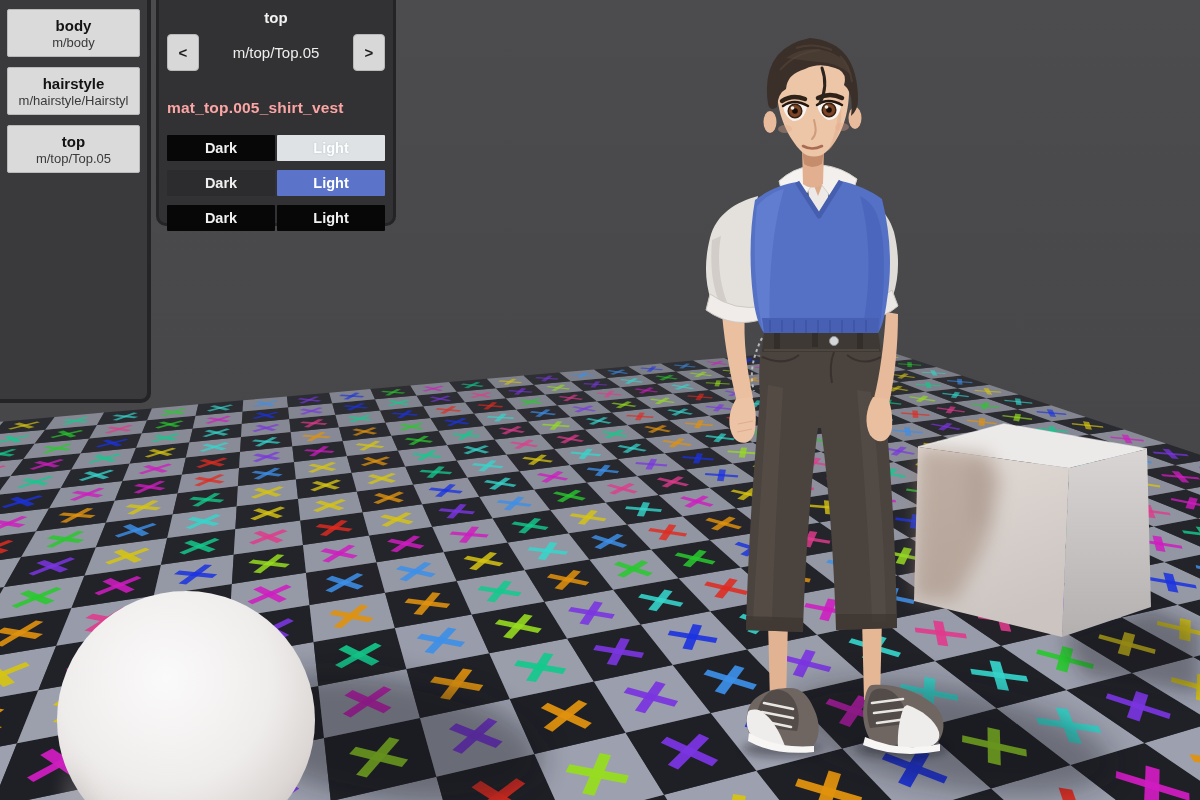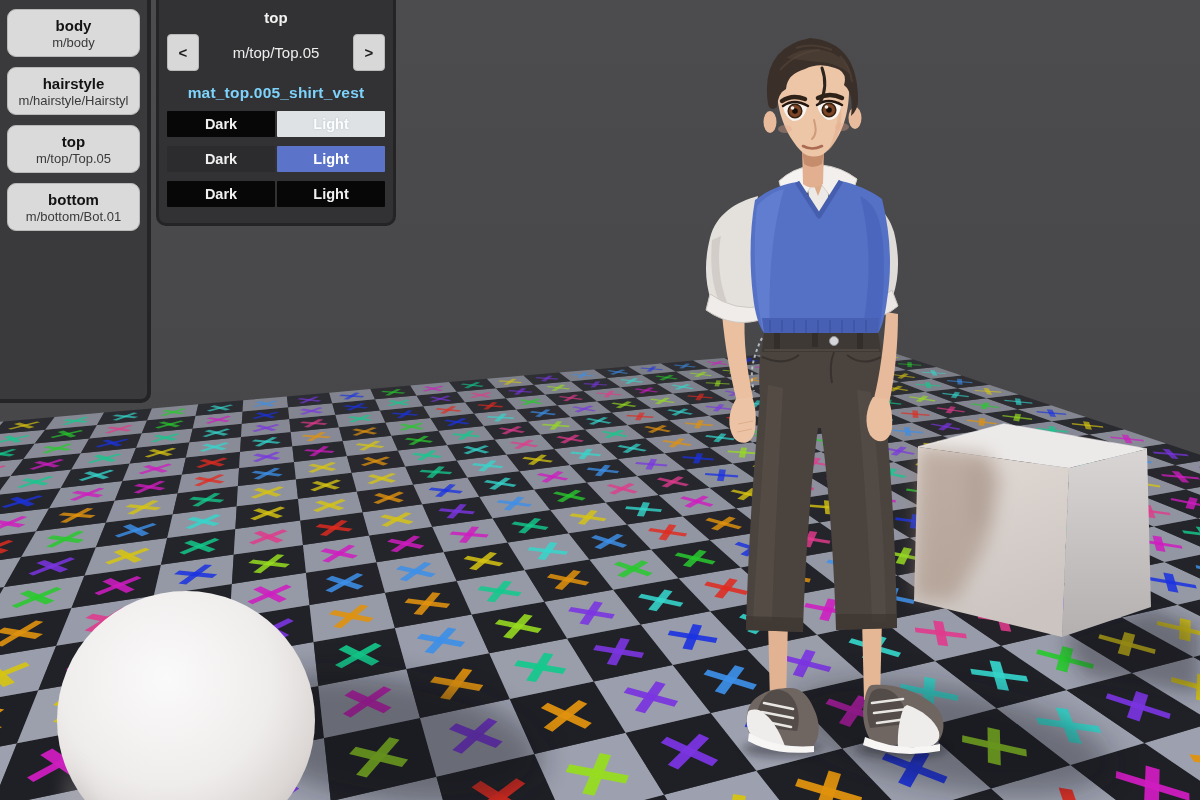--- a/index.html
+++ b/index.html
@@ -5,36 +5,36 @@
   html,body{margin:0;padding:0;background:#2a2a2a}
   #app{position:relative;width:1200px;height:800px;overflow:hidden;
        background:linear-gradient(#4c4c4e,#434346);
        font-family:"Liberation Sans",sans-serif;-webkit-font-smoothing:antialiased}
   svg.layer{position:absolute;left:0;top:0;display:block}
 
   
   .sidebar{position:absolute;left:0;top:0;width:151px;height:403px;box-sizing:border-box;
            background:#3a3a3c;border-right:4px solid #242427;border-bottom:4px solid #242427;
            border-radius:0 0 10px 0;padding:9px 7px;display:flex;flex-direction:column;gap:10px;z-index:5}
-  .side-btn{background:#dadada;border:1px solid #b9b9b9;border-radius:9px;flex:0 0 46px;
+  .side-btn{background:#dadada;border:1px solid #b9b9b9;border-radius:2px;flex:0 0 46px;
             display:flex;flex-direction:column;align-items:center;justify-content:center;cursor:pointer}
   .side-btn .t{font-size:15px;font-weight:bold;color:#131313;line-height:18px}
   .side-btn .s{font-size:13px;color:#3a3a3a;line-height:15px;white-space:nowrap}
 
   
   .top-panel{position:absolute;left:156px;top:0;width:240px;height:226px;box-sizing:border-box;
              background:#323234;border:3px solid #242427;border-top:none;border-radius:0 0 10px 10px;
              display:flex;flex-direction:column;padding:9px 8px 0;z-index:5}
   .tp-title{text-align:center;color:#f2f2f2;font-weight:bold;font-size:15px}
   .tp-nav{display:flex;align-items:center;margin-top:8px}
   .nav-btn{width:30px;height:35px;background:#d8d8d8;border:1px solid #b9b9b9;border-radius:4px;
            color:#1d1d1d;font-weight:bold;font-size:15px;display:flex;align-items:center;justify-content:center;cursor:pointer}
   .tp-val{flex:1;text-align:center;color:#eeeeee;font-size:15px}
-  .tp-mat{text-align:center;color:#7dd3fc;font-weight:bold;font-size:15.5px;margin-top:13px;letter-spacing:.2px}
-  .tp-rows{display:flex;flex-direction:column;gap:9px;margin-top:9px}
+  .tp-mat{text-align:left;color:#fca5a5;font-weight:bold;font-size:15.5px;margin-top:28px;letter-spacing:.2px}
+  .tp-rows{display:flex;flex-direction:column;gap:9px;margin-top:18px}
   .tp-row{display:flex;gap:2px}
   .mat-btn{flex:1;height:26px;display:flex;align-items:center;justify-content:center;
            font-size:14.5px;font-weight:600;cursor:pointer;border-radius:1px}
   .v-black{background:#070708;color:#f0f0f0}
   .v-silver{background:#dee2e5;color:#fbfdfe;text-shadow:0 0 2px #b9bec2}
   .v-charcoal{background:#2c2c2f;color:#f0f0f0}
   .v-blue{background:#5b74c9;color:#ffffff}
 </style>
 </head>
 <body>
@@ -1382,24 +1382,20 @@
         <div class="s">m/body</div>
       </div>
       <div class="side-btn">
         <div class="t">hairstyle</div>
         <div class="s">m/hairstyle/Hairstyl</div>
       </div>
       <div class="side-btn">
         <div class="t">top</div>
         <div class="s">m/top/Top.05</div>
       </div>
-      <div class="side-btn">
-        <div class="t">bottom</div>
-        <div class="s">m/bottom/Bot.01</div>
-      </div>
     </div>
 
   <div class="top-panel">
     <div class="tp-title">top</div>
     <div class="tp-nav">
       <div class="nav-btn">&lt;</div>
       <div class="tp-val">m/top/Top.05</div>
       <div class="nav-btn">&gt;</div>
     </div>
     <div class="tp-mat">mat_top.005_shirt_vest</div>

